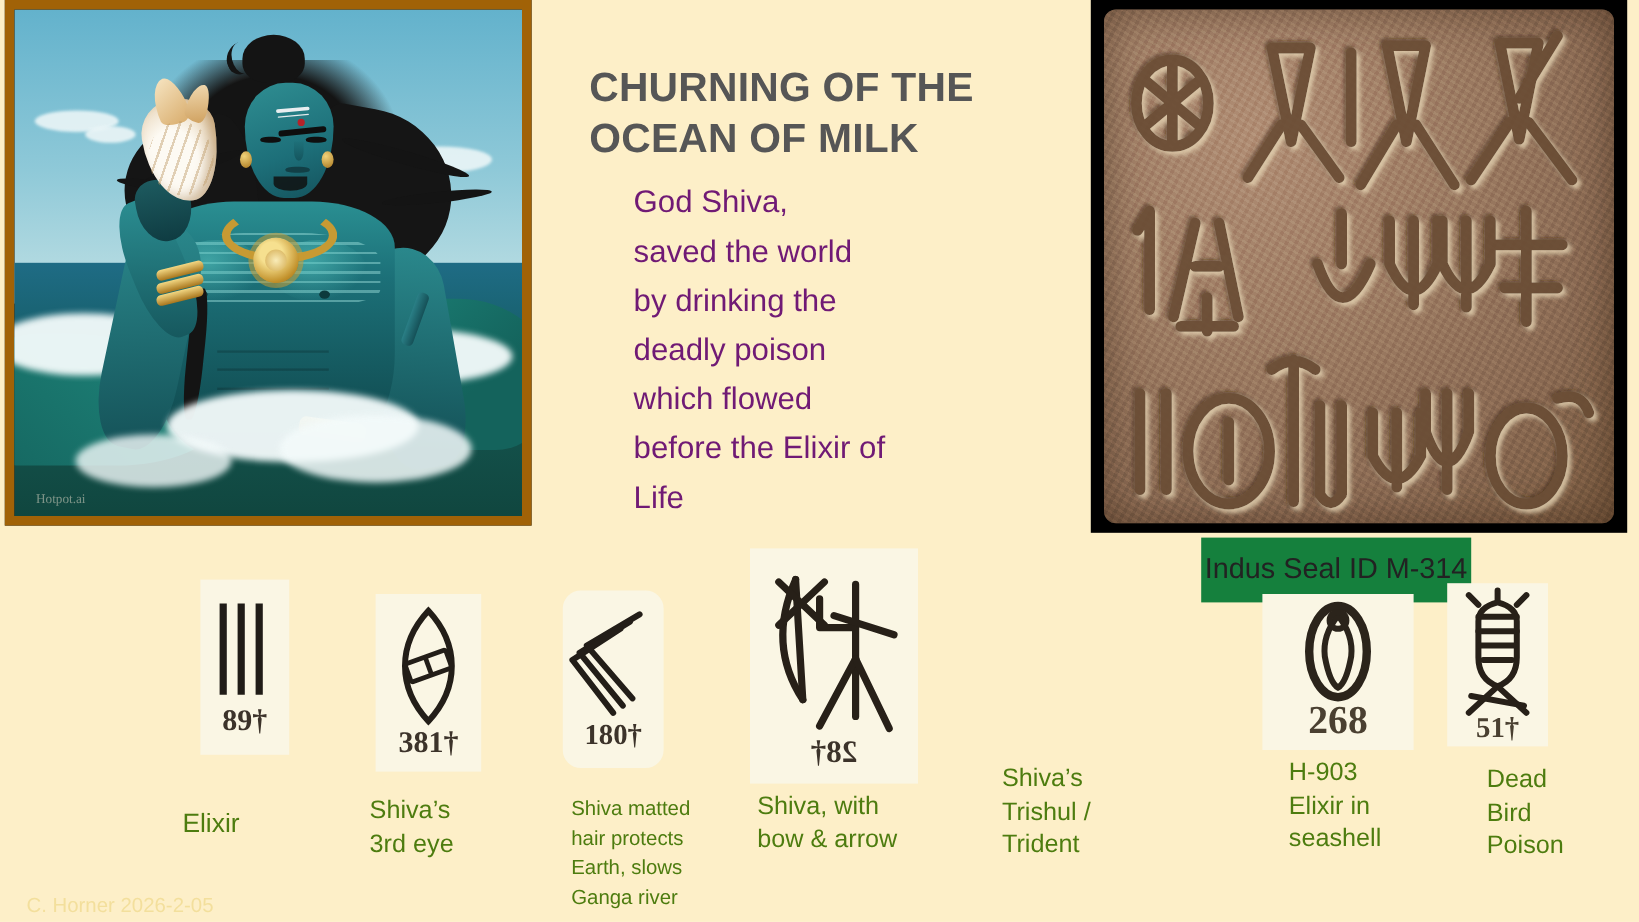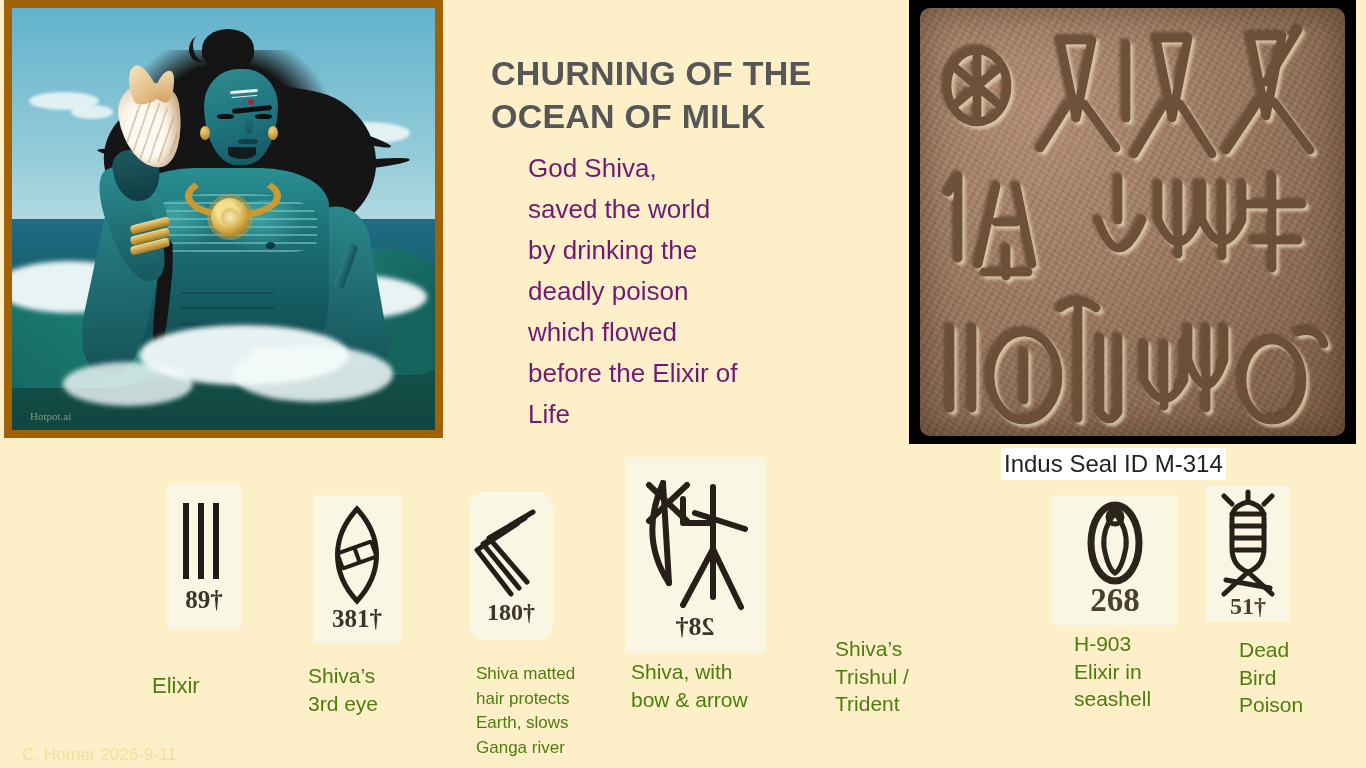--- a/index.html
+++ b/index.html
@@ -295,22 +295,22 @@
       repeating-linear-gradient(118deg, rgba(0,0,0,.05) 0 3px, rgba(255,255,255,.04) 3px 7px);
     border-radius: 10px;
     mix-blend-mode: overlay;
   }
   .seal-svg { position: absolute; inset: 0; }
 
   
   .seal-caption {
     position: absolute; left: 1001px; top: 448px;
     font-size: 24px; color: #222;
-    background: #ffffff;
-    padding: 2px 3px;
+    background: #15803d;
+    padding: 13px 3px;
     white-space: nowrap;
   }
 
   
   .glyph-card {
     position: absolute;
     background: #FAF6E4;
     overflow: hidden;
   }
   .glyph-svg { position: absolute; inset: 0; }
@@ -546,15 +546,15 @@
         <path d="M42 86 L18 108 M42 86 L66 108"></path>
         <path d="M20 94 L64 102"></path>
       </g>
       <text x="42" y="128" text-anchor="middle" font-family="'Liberation Serif',serif" font-size="24" font-weight="bold" fill="#4a4031">51†</text>
     </svg>
   </div>
   <div class="glyph-label" style="left:1215px; top:636px; width:110px; font-size:21px; line-height:1.32;margin-left:24px;">Dead
 Bird
 Poison</div>
 
-  <div class="footer">C. Horner 2026-9-11</div>
+  <div class="footer">C. Horner 2026-2-05</div>
 
 </div>
 
 </body></html>

